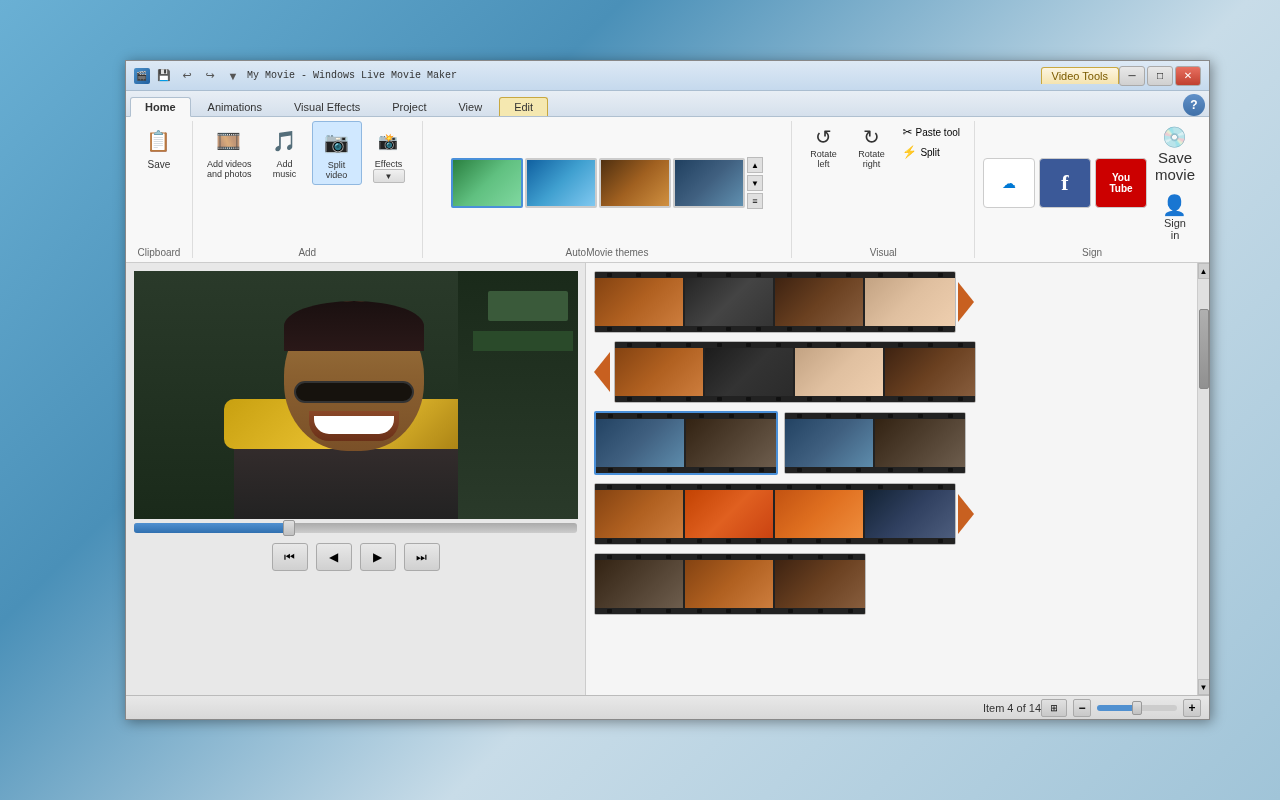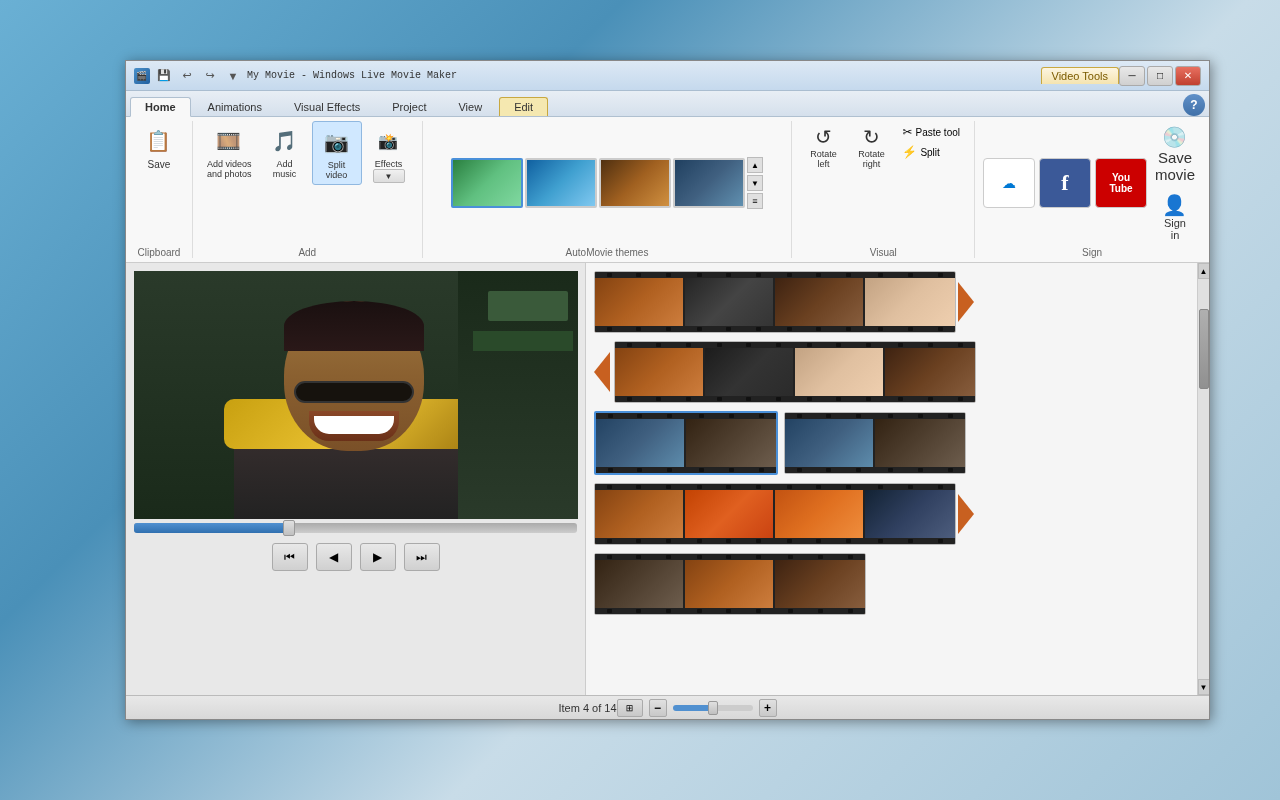--- a/index.html
+++ b/index.html
@@ -409,21 +409,21 @@
     }
 
     
     #status-bar {
       height: 24px;
       background: linear-gradient(180deg, #e8e8e8, #d8d8d8);
       border-top: 1px solid #bbb;
       display: flex;
       align-items: center;
       padding: 0 8px;
-      justify-content: center;
+      justify-content: flex-end;
       flex-shrink: 0;
     }
     #status-left {
       font-size: 11px;
       color: #333;
     }
     #status-right {
       display: flex;
       align-items: center;
       gap: 6px;

